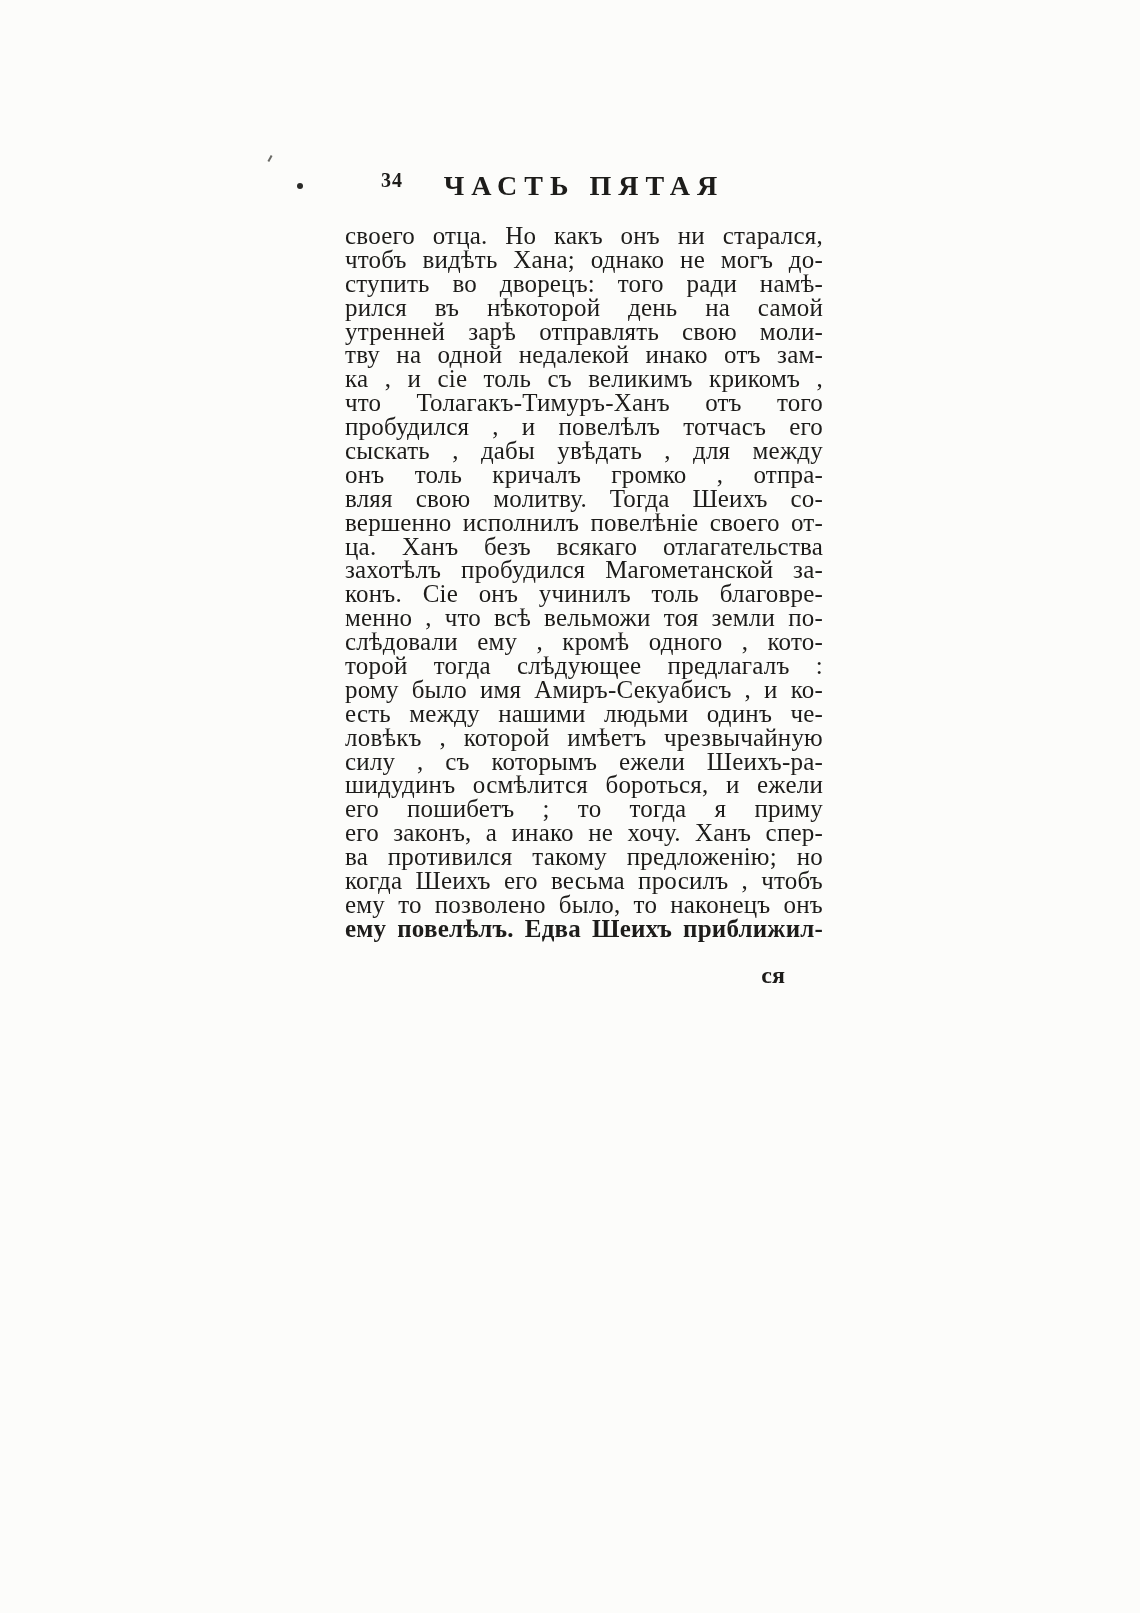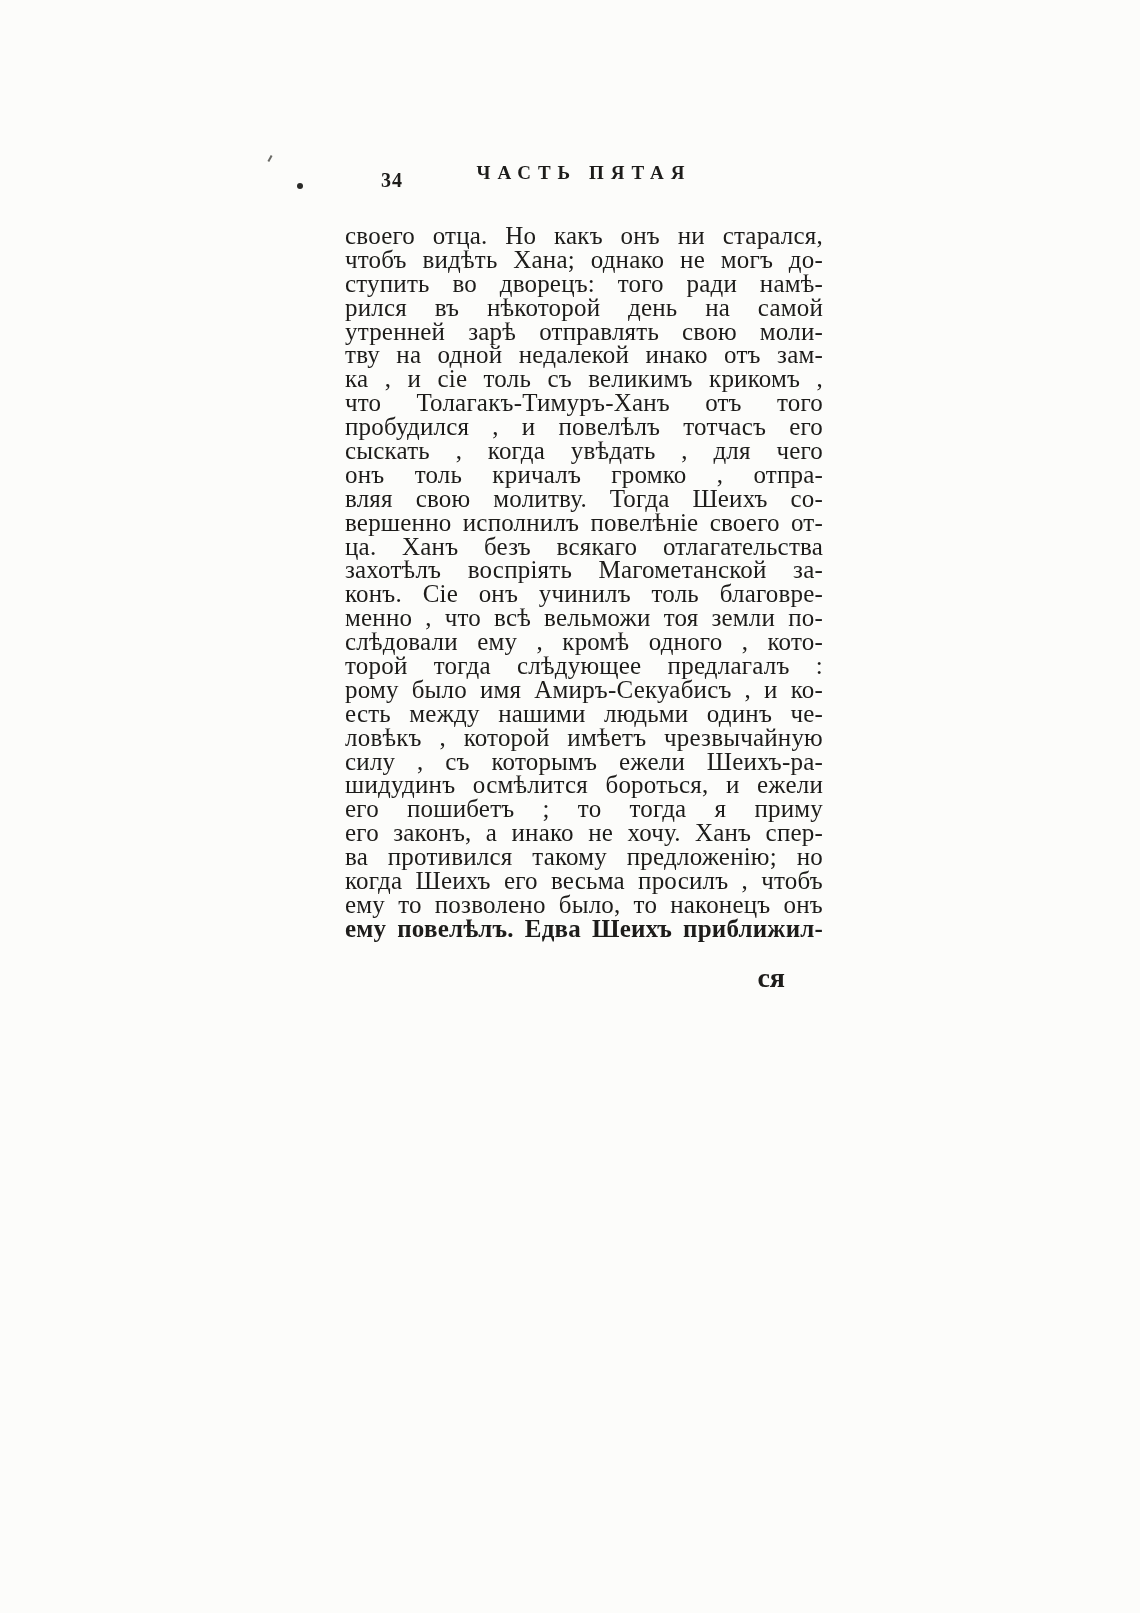--- a/index.html
+++ b/index.html
@@ -29,24 +29,24 @@
     left: 8px;
     top: 9px;
     font-size: 20px;
     font-weight: bold;
     letter-spacing: 1px;
     margin-left: 28px;
   }
   .running-title {
     position: absolute;
     left: 0;
-    top: 2px;
+    top: 10px;
     width: 100%;
     text-align: center;
-    font-size: 19px;
+    font-size: 28px;
     font-weight: bold;
     letter-spacing: 7px;
     white-space: nowrap;
   }
   .ink-spot {
     position: absolute;
     left: 297px;
     top: 183px;
     width: 6px;
     height: 6px;
@@ -80,21 +80,21 @@
   }
   .text-line:last-child {
     font-weight: bold;
   }
   .catchword {
     position: absolute;
     top: 962px;
     left: 345px;
     width: 440px;
     text-align: right;
-    font-size: 28px;
+    font-size: 24px;
     font-weight: bold;
   }
 </style>
 </head>
 <body>
 
 <div class="page">
 
   <span class="ink-tick"></span>
   <span class="ink-spot"></span>
@@ -107,26 +107,26 @@
   <div class="text-block">
       <div class="text-line">своего отца.  Но какъ онъ ни старался,</div>
       <div class="text-line">чтобъ видѣть Хана; однако не могъ до-</div>
       <div class="text-line">ступить во дворецъ: того ради намѣ-</div>
       <div class="text-line">рился въ нѣкоторой день на самой</div>
       <div class="text-line">утренней зарѣ отправлять свою моли-</div>
       <div class="text-line">тву на одной недалекой инако отъ зам-</div>
       <div class="text-line">ка , и сіе толь съ великимъ крикомъ ,</div>
       <div class="text-line">что Толагакъ-Тимуръ-Ханъ отъ того</div>
       <div class="text-line">пробудился , и повелѣлъ тотчасъ его</div>
-      <div class="text-line">сыскать , когда увѣдать , для чего</div>
+      <div class="text-line">сыскать , дабы увѣдать , для между</div>
       <div class="text-line">онъ толь кричалъ громко , отпра-</div>
       <div class="text-line">вляя свою молитву.  Тогда Шеихъ со-</div>
       <div class="text-line">вершенно исполнилъ повелѣніе своего от-</div>
       <div class="text-line">ца. Ханъ безъ всякаго отлагательства</div>
-      <div class="text-line">захотѣлъ воспріять Магометанской за-</div>
+      <div class="text-line">захотѣлъ пробудился Магометанской за-</div>
       <div class="text-line">конъ.  Сіе онъ учинилъ толь благовре-</div>
       <div class="text-line">менно , что всѣ вельможи тоя земли по-</div>
       <div class="text-line">слѣдовали ему , кромѣ одного , кото-</div>
       <div class="text-line">торой тогда слѣдующее предлагалъ :</div>
       <div class="text-line">рому было имя Амиръ-Секуабисъ , и ко-</div>
       <div class="text-line">есть между нашими людьми одинъ че-</div>
       <div class="text-line">ловѣкъ , которой имѣетъ чрезвычайную</div>
       <div class="text-line">силу , съ которымъ ежели Шеихъ-ра-</div>
       <div class="text-line">шидудинъ осмѣлится бороться, и ежели</div>
       <div class="text-line">его пошибетъ ; то тогда я приму</div>

